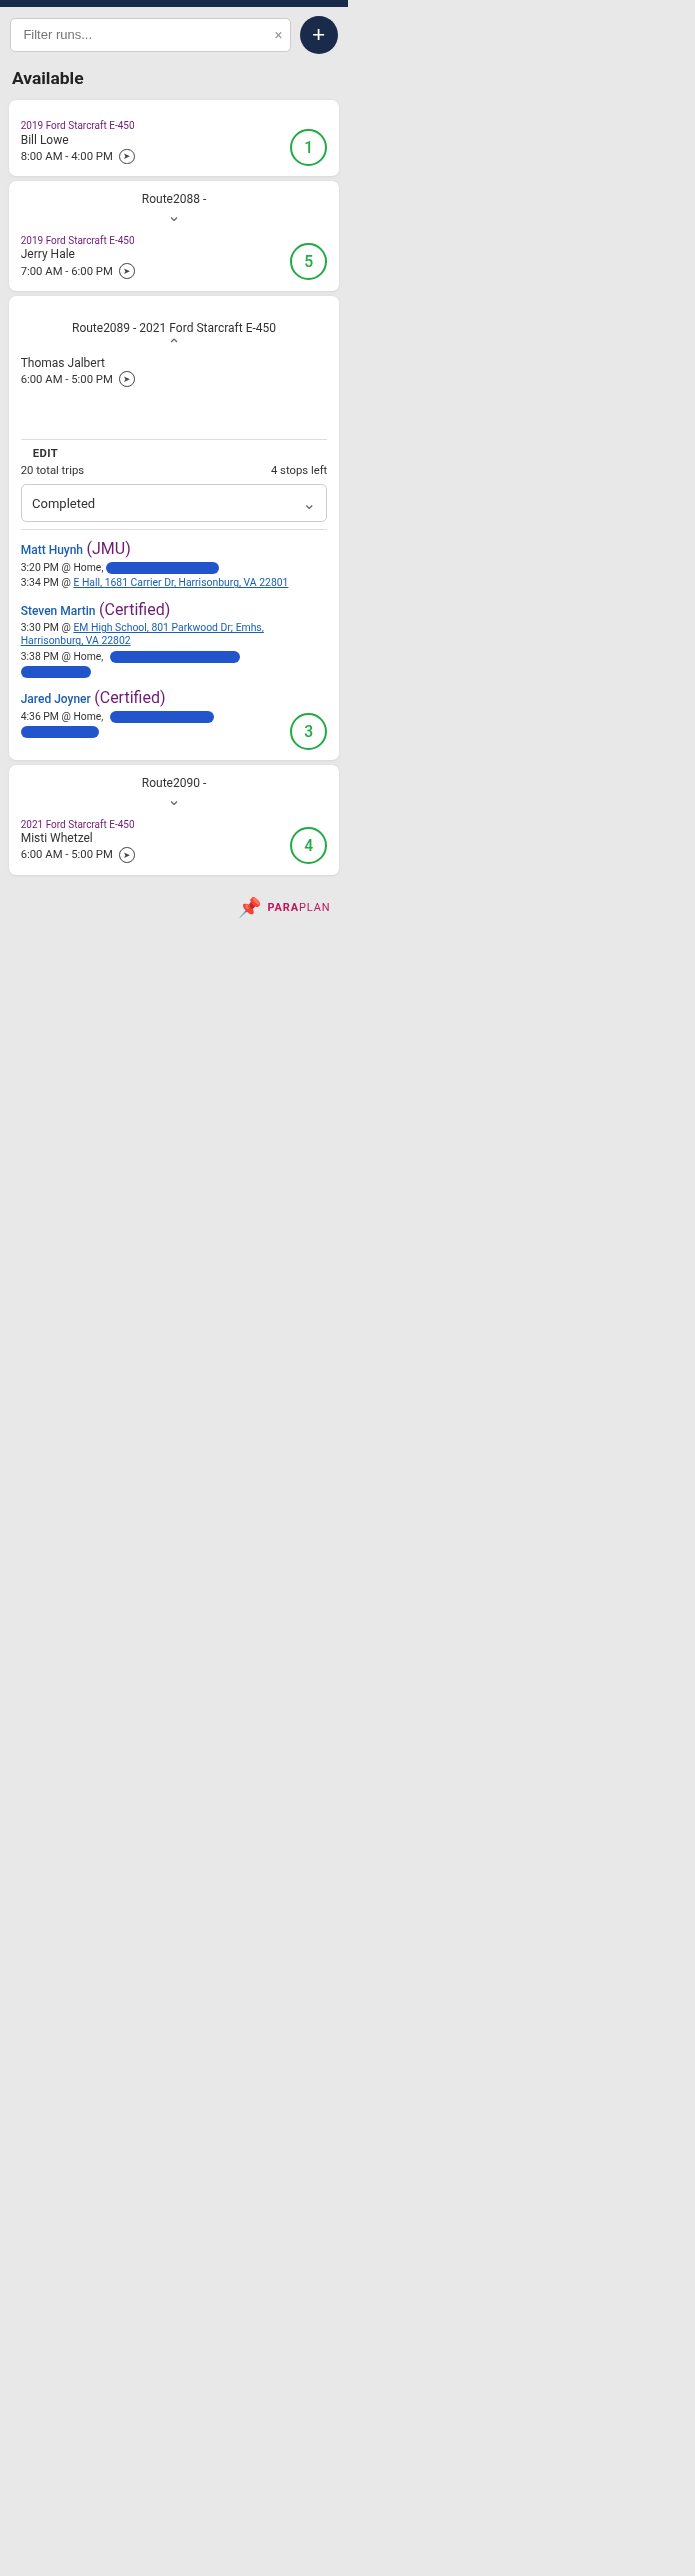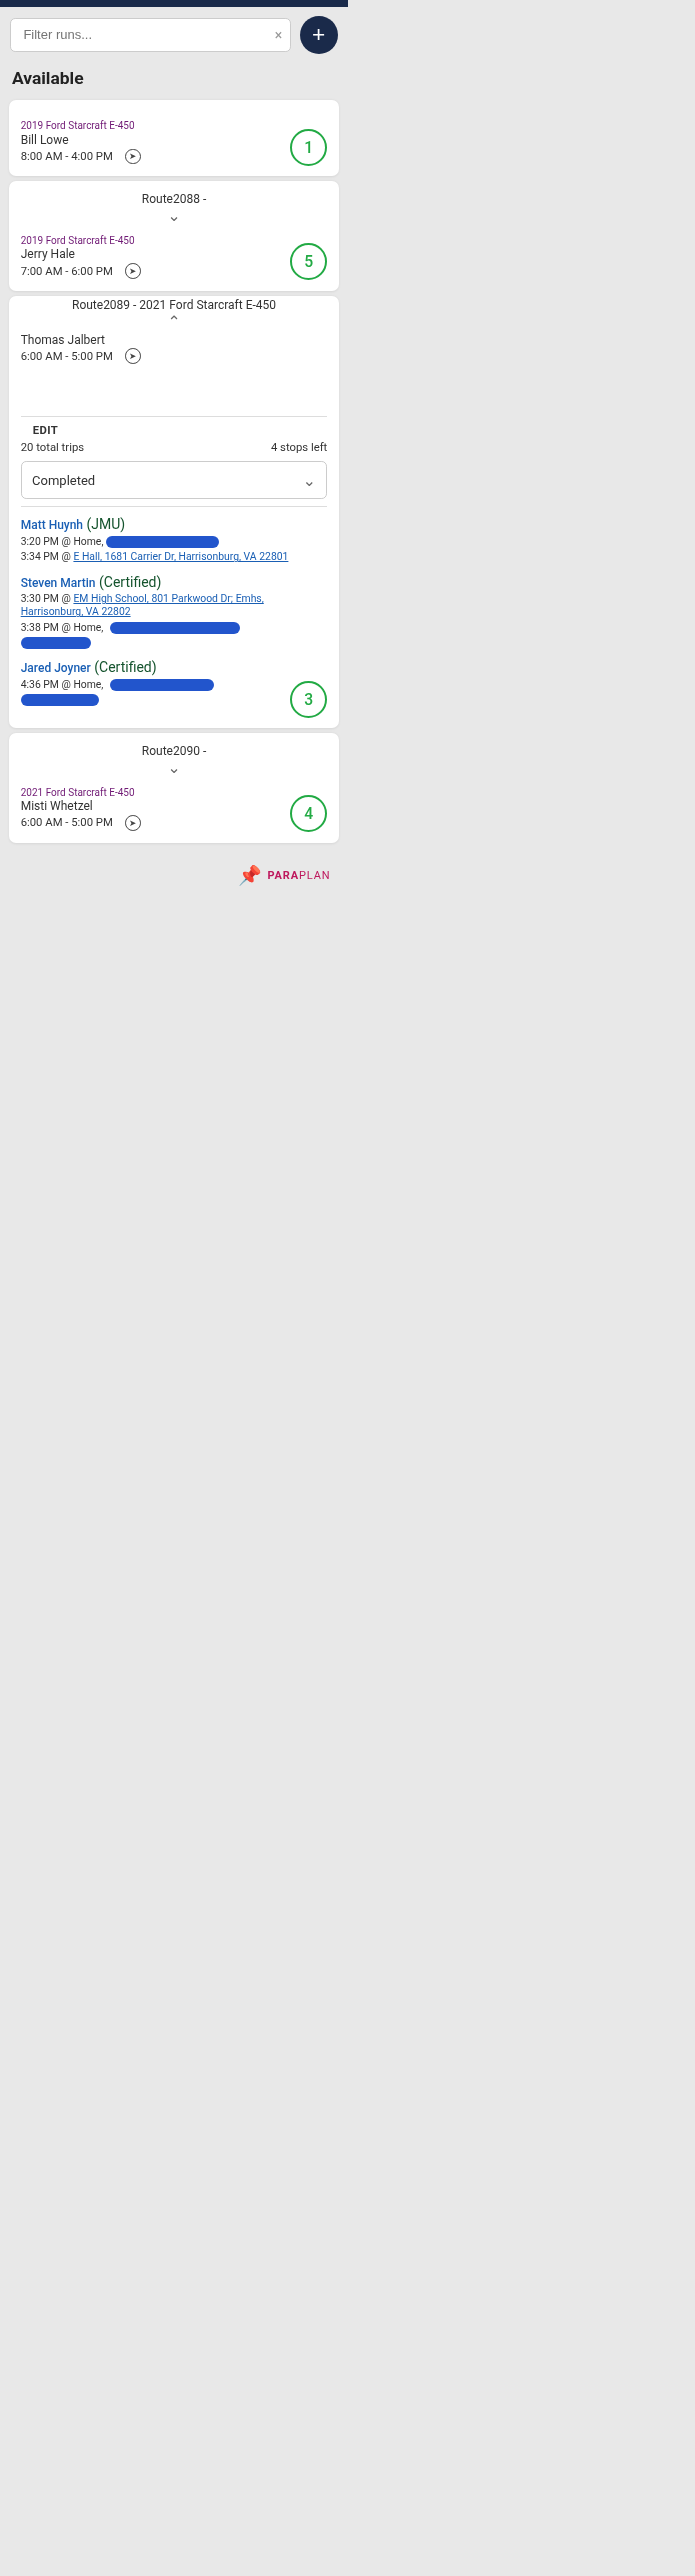--- a/index.html
+++ b/index.html
@@ -78,21 +78,21 @@
       border-radius: 7px;
       padding: 10.4px 12px 12px 12px;
       position: relative;
       box-shadow: 0 0.9px 2.6px rgba(0,0,0,0.08);
     }
 
     .route-card-expanded {
       background: white;
       margin: 5.2px 8.7px;
       border-radius: 7px;
-      padding: 2px 12px 12px 12px;
+      padding: 25px 12px 12px 12px;
       position: relative;
       box-shadow: 0 0.9px 2.6px rgba(0,0,0,0.08);
     }
 
     .route-name {
       font-size: 12px;
       color: #333;
       font-weight: 400;
       display: flex;
       align-items: center;
@@ -112,21 +112,21 @@
       color: #333;
       margin-top: 1.7px;
     }
 
     .time-row {
       font-size: 11.3px;
       color: #333;
       margin-top: 1.7px;
       display: flex;
       align-items: center;
-      gap: 12px;
+      gap: 6px;
     }
 
     .nav-icon {
       width: 15.7px;
       height: 15.7px;
       border: 1.7px solid #444;
       border-radius: 50%;
       display: inline-flex;
       align-items: center;
       justify-content: center;
@@ -210,22 +210,22 @@
     }
 
     .passenger-name {
       font-size: 12px;
       color: #1a5fb4;
       font-weight: 500;
       text-decoration: none;
     }
 
     .passenger-cert {
-      font-size: 14px;
-      color: #14532d;
+      font-size: 16px;
+      color: #701a75;
     }
 
     .stop-line {
       font-size: 10.4px;
       color: #333;
       margin-top: 2.6px;
     }
 
     .stop-address {
       font-size: 10.4px;

